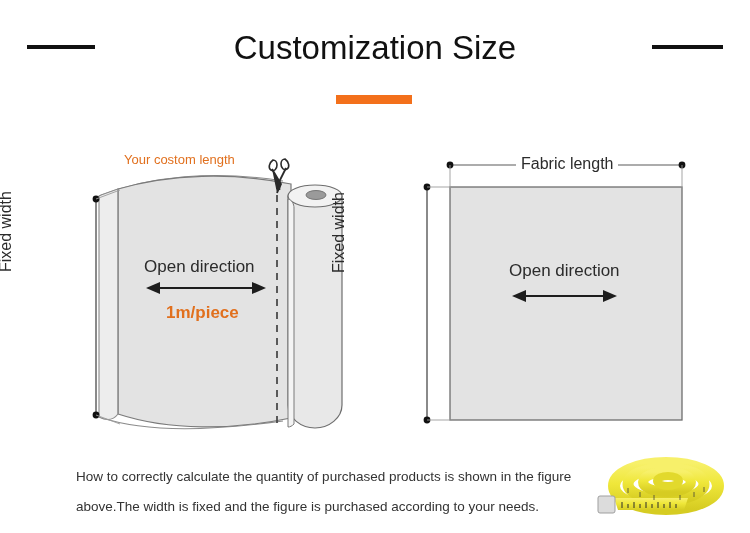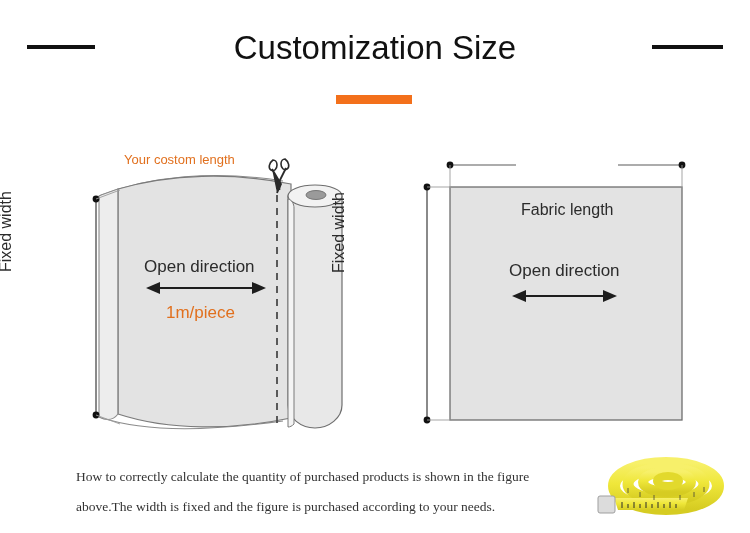--- a/index.html
+++ b/index.html
@@ -74,37 +74,37 @@
     left: 144px;
     top: 257px;
     font-size: 17px;
     color: #2b2b2b;
   }
   .lbl-per-piece {
     left: 166px;
     top: 303px;
     font-size: 17px;
     color: #E1701E;
+    font-weight: bold;
   }
   .lbl-fixed-width-left {
     left: -3px;
     top: 272px;
     font-size: 16px;
     color: #2b2b2b;
     transform: rotate(-90deg);
     transform-origin: left top;
     width: 160px;
     text-align: left;
   }
   .lbl-fabric-length {
     left: 521px;
     top: 155px;
     font-size: 16px;
     color: #2b2b2b;
-    margin-top: 46px;
   }
   .lbl-open-dir-right {
     left: 509px;
     top: 261px;
     font-size: 17px;
     color: #2b2b2b;
   }
   .lbl-fixed-width-right {
     left: 330px;
     top: 273px;
@@ -120,21 +120,21 @@
   .footer-note {
     position: absolute;
     left: 76px;
     top: 462px;
     width: 520px;
     font-size: 13.5px;
     line-height: 30px;
     color: #333333;
     font-family: "Liberation Sans", sans-serif;
   }
-  .footer-note .line { display: block; font-family: Liberation Serif, serif; }
+  .footer-note .line { display: block; }
 
   #tape-measure {
     position: absolute;
     left: 588px;
     top: 452px;
     width: 148px;
     height: 72px;
   }
 </style>
 </head>

